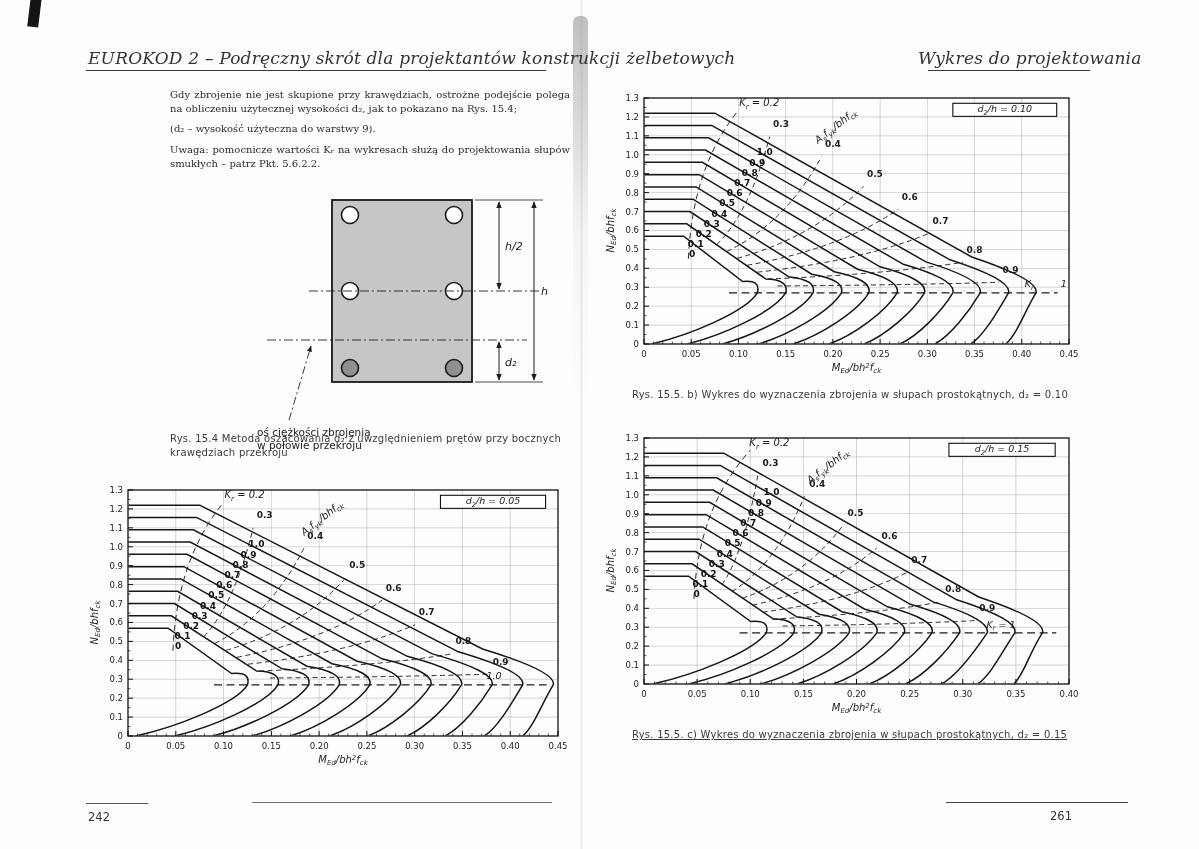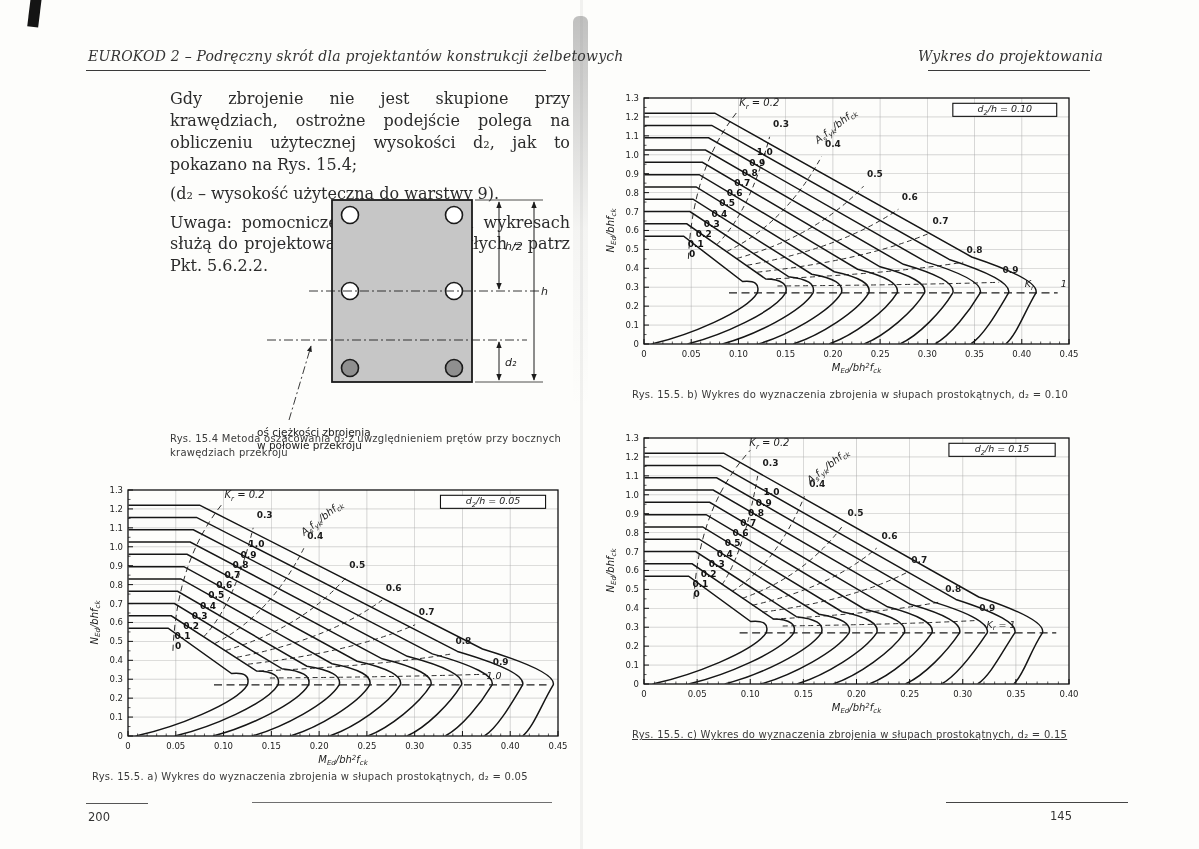--- a/index.html
+++ b/index.html
@@ -1,22 +1,22 @@
 <!DOCTYPE html>
 <html><head>
 <meta charset="utf-8">
 <style>
   html,body{margin:0;padding:0;background:#ffffff;}
   .scan{position:relative;width:1199px;height:849px;background:#fdfdfb;font-family:"DejaVu Serif",serif;color:#242424;overflow:hidden;}
   .page{position:absolute;}
   .hline{position:absolute;background:#3a3a3a;height:1.2px;}
   .hline.thin{height:1px;background:#6f6f6f;}
-  .header-text{position:absolute;font-style:italic;font-size:14px;letter-spacing:.2px;color:#333;white-space:nowrap;}
+  .header-text{position:absolute;font-style:italic;font-size:17px;letter-spacing:.2px;color:#333;white-space:nowrap;}
   .paras{position:absolute;width:400px;}
-  .para{font-size:16px;line-height:1.37;text-align:justify;color:#2b2b2b;margin:0 0 7px 0;}
+  .para{font-size:10px;line-height:1.37;text-align:justify;color:#2b2b2b;margin:0 0 7px 0;}
   .caption{position:absolute;font-family:"DejaVu Sans","Liberation Sans",sans-serif;font-size:10px;color:#3a3a3a;letter-spacing:.25px;line-height:1.35;}
   .pagenum{position:absolute;font-family:"DejaVu Sans",sans-serif;font-size:11.5px;color:#333;}
   .gutter{position:absolute;left:573px;top:16px;width:15px;height:390px;
           background:linear-gradient(#8e8e8e,rgba(190,190,190,0.25) 55%,rgba(255,255,255,0));opacity:.55;border-radius:6px;}
   .gutter2{position:absolute;left:580px;top:0;width:3px;height:849px;background:#888;opacity:.10;}
   .corner-mark{position:absolute;left:29px;top:-3px;width:11px;height:30px;background:#141414;transform:rotate(7deg);}
   svg text{font-family:"DejaVu Sans","Liberation Sans",sans-serif;}
 </style>
 </head>
 <body>
@@ -234,25 +234,24 @@
         <text x="158.39494407652688" y="100.0119230769231" font-size="9" font-weight="700" text-anchor="end" fill="#111">0.7</text>
         <text x="166.43819891598918" y="89.80292307692308" font-size="9" font-weight="700" text-anchor="end" fill="#111">0.8</text>
         <text x="174.4479966101695" y="79.59392307692308" font-size="9" font-weight="700" text-anchor="end" fill="#111">0.9</text>
         <text x="182.43120467836258" y="69.38492307692309" font-size="9" font-weight="700" text-anchor="end" fill="#111">1.0</text>
         <text x="162.57777777777778" y="20.32615384615385" fill="#1c1c1c" font-size="10" font-style="italic" font-family="DejaVu Serif,serif" text-anchor="middle"><tspan dy="0.0">K</tspan><tspan dy="2.4" font-size="70%">r</tspan><tspan dy="-2.4"> = 0.2</tspan></text>
         <text x="411.9777777777778" y="200.66307692307691" fill="#1c1c1c" font-size="9.5" font-style="italic" font-family="DejaVu Serif,serif" text-anchor="middle"><tspan dy="0.0">1.0</tspan></text>
         <text x="241.88888888888886" y="42.65538461538464" fill="#1c1c1c" font-size="10" font-style="italic" font-family="DejaVu Serif,serif" text-anchor="middle" transform="rotate(-38 241.88888888888886 42.65538461538464)"><tspan dy="0.0">A</tspan><tspan dy="2.4" font-size="70%">s</tspan><tspan dy="-2.4">f</tspan><tspan dy="2.4" font-size="70%">yk</tspan><tspan dy="-2.4">/bhf</tspan><tspan dy="2.4" font-size="70%">ck</tspan></text>
         <rect x="358.4666666666667" y="17.298461538461545" width="105.11111111111103" height="13.056923076923066" fill="#ffffff" stroke="#111" stroke-width="1.1"></rect>
         <text x="411.02222222222224" y="26.192307692307683" fill="#1c1c1c" font-size="9.5" font-style="italic" font-family="DejaVu Serif,serif" text-anchor="middle"><tspan dy="0.0">d</tspan><tspan dy="2.4" font-size="70%">2</tspan><tspan dy="-2.4">/h = 0.05</tspan></text>
       </svg>
-    <div class="caption" style="left:12px;top:730px;width:468px;white-space:nowrap;">Rys. 15.5. a) Wykres do wyznaczenia zbrojenia w słupach prostokątnych, d₂ = 0.05</div>
 
     <div class="hline" style="left:6px;top:763px;width:62px;background:#555;"></div>
     <div class="hline thin" style="left:172px;top:762px;width:300px;"></div>
-    <span class="pagenum" style="left:8px;top:770px;">200</span>
+    <span class="pagenum" style="left:8px;top:770px;">242</span>
   </div>
 
   <div class="page" style="left:588px;top:30px;width:560px;height:810px;">
     <span class="header-text" style="left:330px;top:18px;">Wykres do projektowania</span>
     <div class="hline" style="left:340px;top:40px;width:162px;"></div>
 
     <svg style="position:absolute;left:10px;top:56px;" width="500" height="300" viewBox="0 0 500 300">
         <line x1="93.22222222222223" y1="12" x2="93.22222222222223" y2="258" stroke="#a8a8a8" stroke-width="0.6" opacity="0.8"></line>
         <line x1="140.44444444444446" y1="12" x2="140.44444444444446" y2="258" stroke="#a8a8a8" stroke-width="0.6" opacity="0.8"></line>
         <line x1="187.66666666666669" y1="12" x2="187.66666666666669" y2="258" stroke="#a8a8a8" stroke-width="0.6" opacity="0.8"></line>
@@ -584,15 +583,15 @@
         <text x="181.46315789473684" y="69.38492307692309" font-size="9" font-weight="700" text-anchor="end" fill="#111">1.0</text>
         <text x="171.375" y="20.32615384615385" fill="#1c1c1c" font-size="10" font-style="italic" font-family="DejaVu Serif,serif" text-anchor="middle"><tspan dy="0.0">K</tspan><tspan dy="2.4" font-size="70%">r</tspan><tspan dy="-2.4"> = 0.2</tspan></text>
         <text x="403" y="201.79846153846157" fill="#1c1c1c" font-size="9.5" font-style="italic" font-family="DejaVu Serif,serif" text-anchor="middle"><tspan dy="0.0">K</tspan><tspan dy="2.4" font-size="70%">r</tspan><tspan dy="-2.4"> = 1</tspan></text>
         <text x="231.93749999999997" y="42.65538461538464" fill="#1c1c1c" font-size="10" font-style="italic" font-family="DejaVu Serif,serif" text-anchor="middle" transform="rotate(-38 231.93749999999997 42.65538461538464)"><tspan dy="0.0">A</tspan><tspan dy="2.4" font-size="70%">s</tspan><tspan dy="-2.4">f</tspan><tspan dy="2.4" font-size="70%">yk</tspan><tspan dy="-2.4">/bhf</tspan><tspan dy="2.4" font-size="70%">ck</tspan></text>
         <rect x="350.9375" y="17.298461538461545" width="106.25" height="13.056923076923066" fill="#ffffff" stroke="#111" stroke-width="1.1"></rect>
         <text x="404.0625" y="26.192307692307683" fill="#1c1c1c" font-size="9.5" font-style="italic" font-family="DejaVu Serif,serif" text-anchor="middle"><tspan dy="0.0">d</tspan><tspan dy="2.4" font-size="70%">2</tspan><tspan dy="-2.4">/h = 0.15</tspan></text>
       </svg>
     <div class="caption" style="left:44px;top:698px;width:480px;white-space:nowrap;text-decoration:underline;">Rys. 15.5. c) Wykres do wyznaczenia zbrojenia w słupach prostokątnych, d₂ = 0.15</div>
 
     <div class="hline" style="left:358px;top:772px;width:182px;background:#444;"></div>
-    <span class="pagenum" style="left:462px;top:779px;">145</span>
+    <span class="pagenum" style="left:462px;top:779px;">261</span>
   </div>
 </div>
 
 </body></html>

